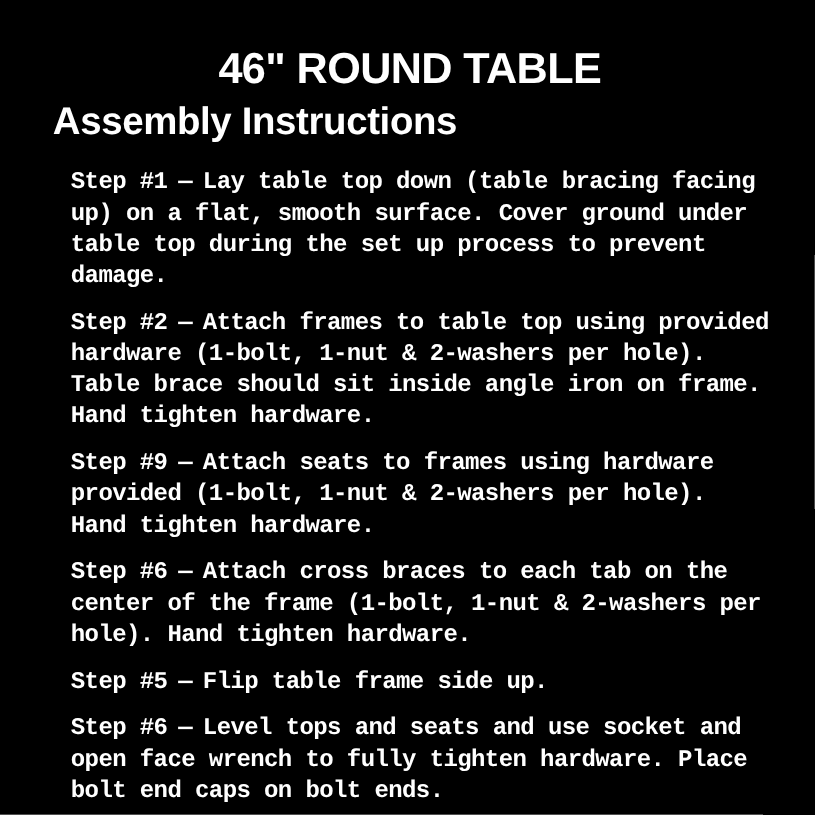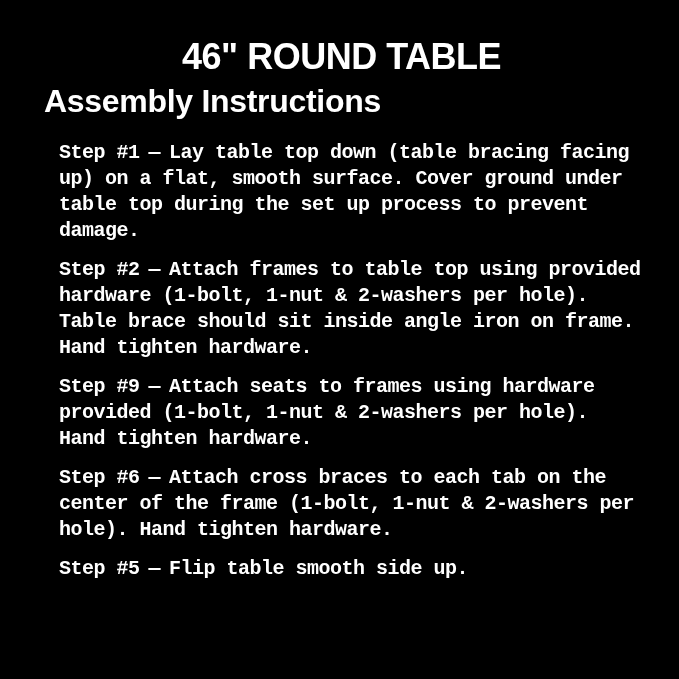--- a/index.html
+++ b/index.html
@@ -56,16 +56,17 @@
 
   <div class="steps">
     <p class="step"><span>Step #1</span><span class="dash">—</span><span>Lay table top down (table bracing facing up) on a flat, smooth surface. Cover ground under table top during the set up process to prevent damage.</span></p>
 
     <p class="step"><span>Step #2</span><span class="dash">—</span><span>Attach frames to table top using provided hardware (1-bolt, 1-nut &amp; 2-washers per hole). Table brace should sit inside angle iron on frame. Hand tighten hardware.</span></p>
 
     <p class="step"><span>Step #9</span><span class="dash">—</span><span>Attach seats to frames using hardware provided (1-bolt, 1-nut &amp; 2-washers per hole). Hand tighten hardware.</span></p>
 
     <p class="step"><span>Step #6</span><span class="dash">—</span><span>Attach cross braces to each tab on the center of the frame (1-bolt, 1-nut &amp; 2-washers per hole). Hand tighten hardware.</span></p>
 
-    <p class="step"><span>Step #5</span><span class="dash">—</span><span>Flip table smooth side up.</span></p>
+    <p class="step"><span>Step #5</span><span class="dash">—</span><span>Flip table frame side up.</span></p>
 
+    <p class="step"><span>Step #6</span><span class="dash">—</span><span>Level tops and seats and use socket and open face wrench to fully tighten hardware. Place bolt end caps on bolt ends.</span></p>
   </div>
 </div>
 
 </body></html>

